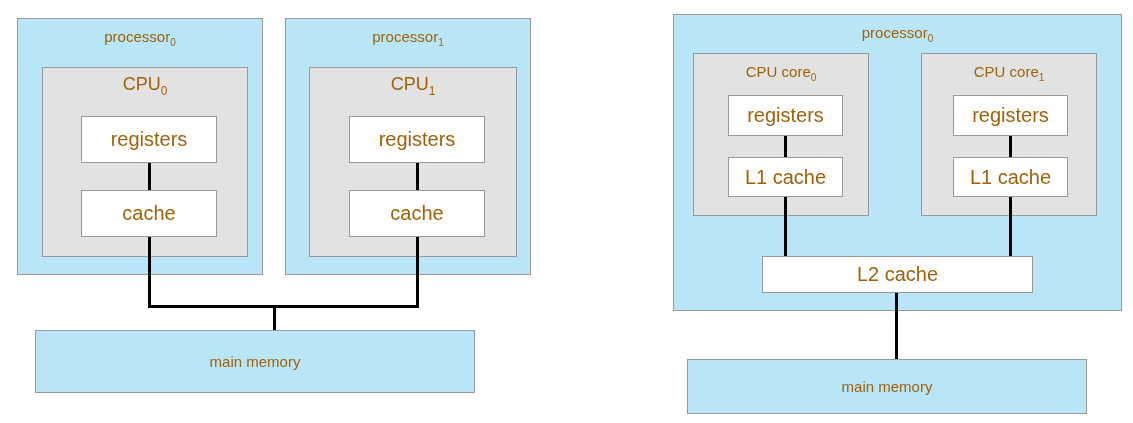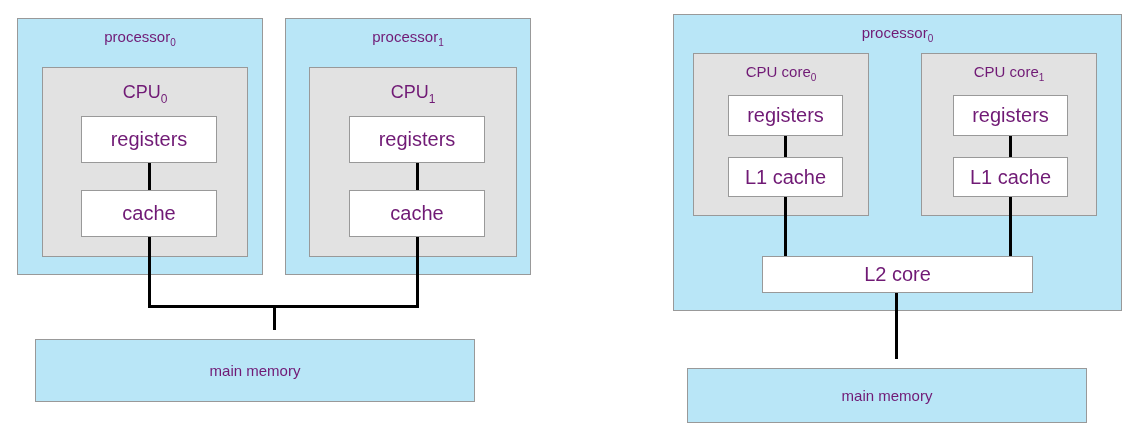--- a/index.html
+++ b/index.html
@@ -6,21 +6,21 @@
     margin: 0;
     padding: 0;
     background: #ffffff;
   }
   .canvas {
     position: relative;
     width: 1133px;
     height: 423px;
     background: #ffffff;
     font-family: "Liberation Sans", sans-serif;
-    color: #701a75;
+    color: #a16207;
     overflow: hidden;
   }
   .abs { position: absolute; box-sizing: border-box; }
   .blue-box {
     background: var(--blue, #b9e6f7);
     border: 1px solid var(--border, #999999);
   }
   .gray-box {
     background: var(--gray, #e2e2e2);
     border: 1px solid var(--border, #999999);
@@ -35,28 +35,26 @@
   }
   .title {
     width: 100%;
     text-align: center;
     font-size: 15px;
     padding-top: 9px;
   }
   .title.big {
     font-size: 18px;
     padding-top: 6px;
-    margin-top: 8px;
   }
   .centered-label {
     display: flex;
     align-items: center;
     justify-content: center;
     font-size: 15px;
-    margin-top: 9px;
   }
   .line {
     background: var(--line, #000000);
   }
   sub {
     font-size: 10px;
     line-height: 0;
   }
   .title.big sub { font-size: 12px; }
 </style>
@@ -128,21 +126,21 @@
     <div class="abs white-box" style="left:953px; top:95px; width:115px; height:41px;">
       <span>registers</span>
     </div>
     <div class="abs line" style="left:1009px; top:136px; width:3px; height:21px;"></div>
     <div class="abs white-box" style="left:953px; top:157px; width:115px; height:40px;">
       <span>L1 cache</span>
     </div>
     <div class="abs line" style="left:1009px; top:197px; width:3px; height:59px;"></div>
 
     <div class="abs white-box" style="left:762px; top:256px; width:271px; height:37px;">
-      <span>L2 core</span>
+      <span>L2 cache</span>
     </div>
     <div class="abs line" style="left:895px; top:293px; width:3px; height:66px;"></div>
 
     <div class="abs blue-box centered-label" style="left:687px; top:359px; width:400px; height:55px;">
       <span>main memory</span>
     </div>
   </div>
 
 </div>
 

